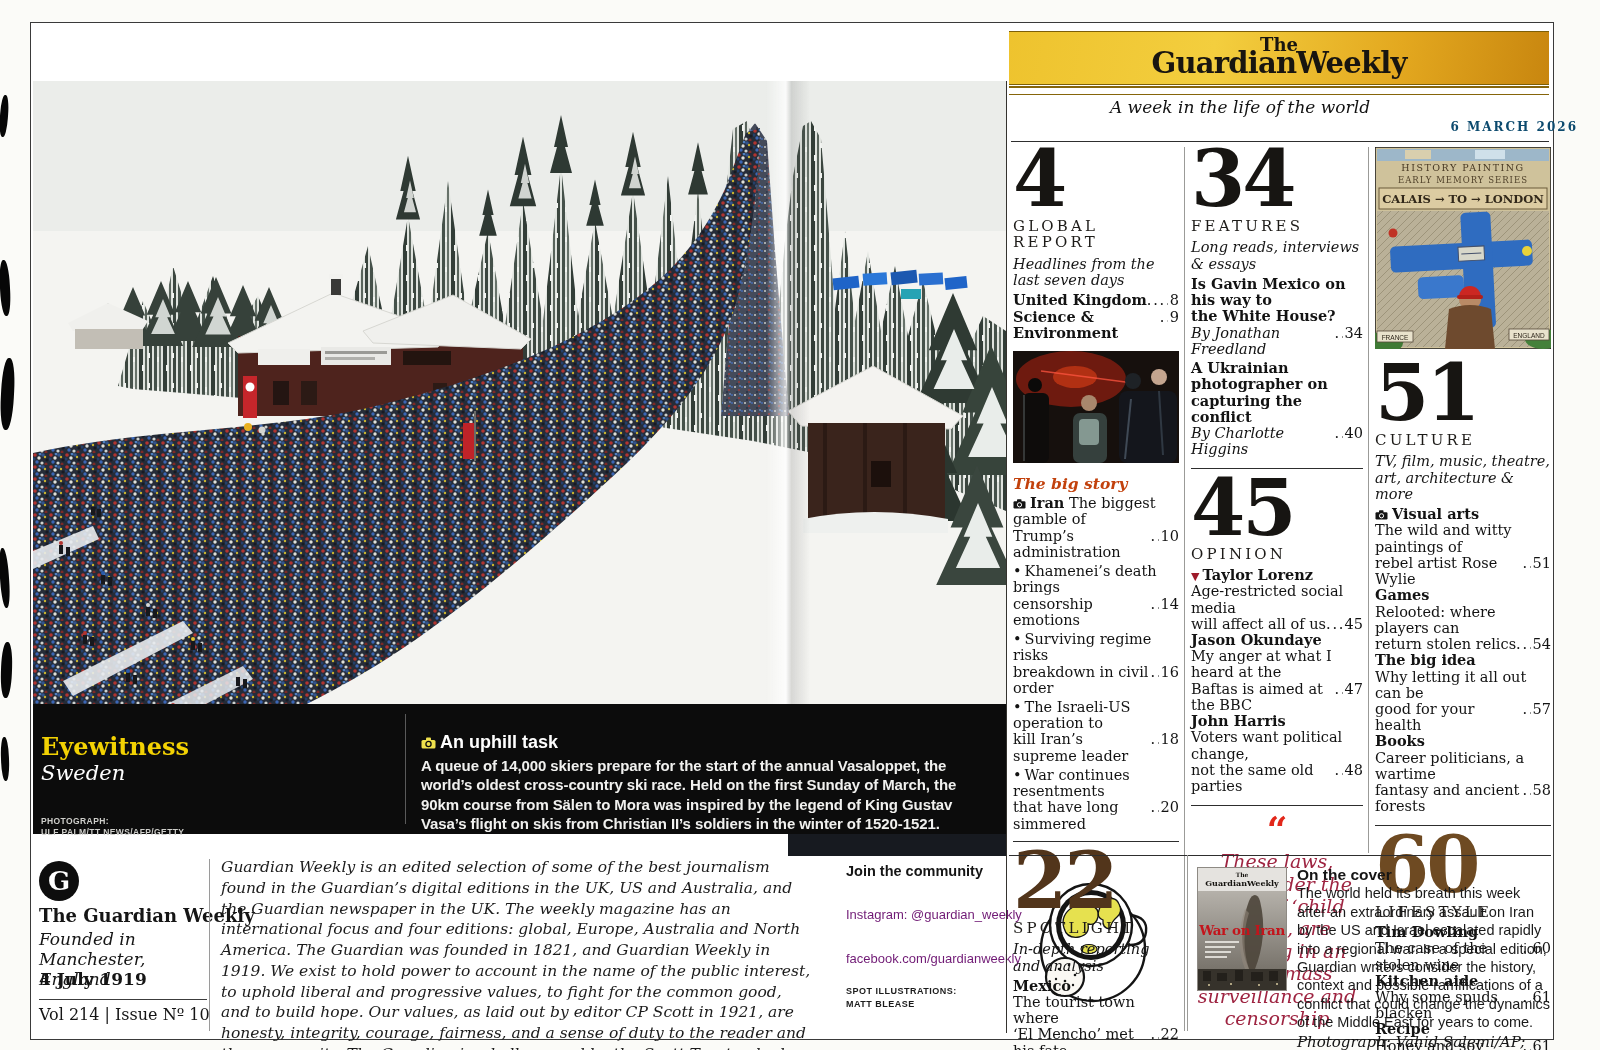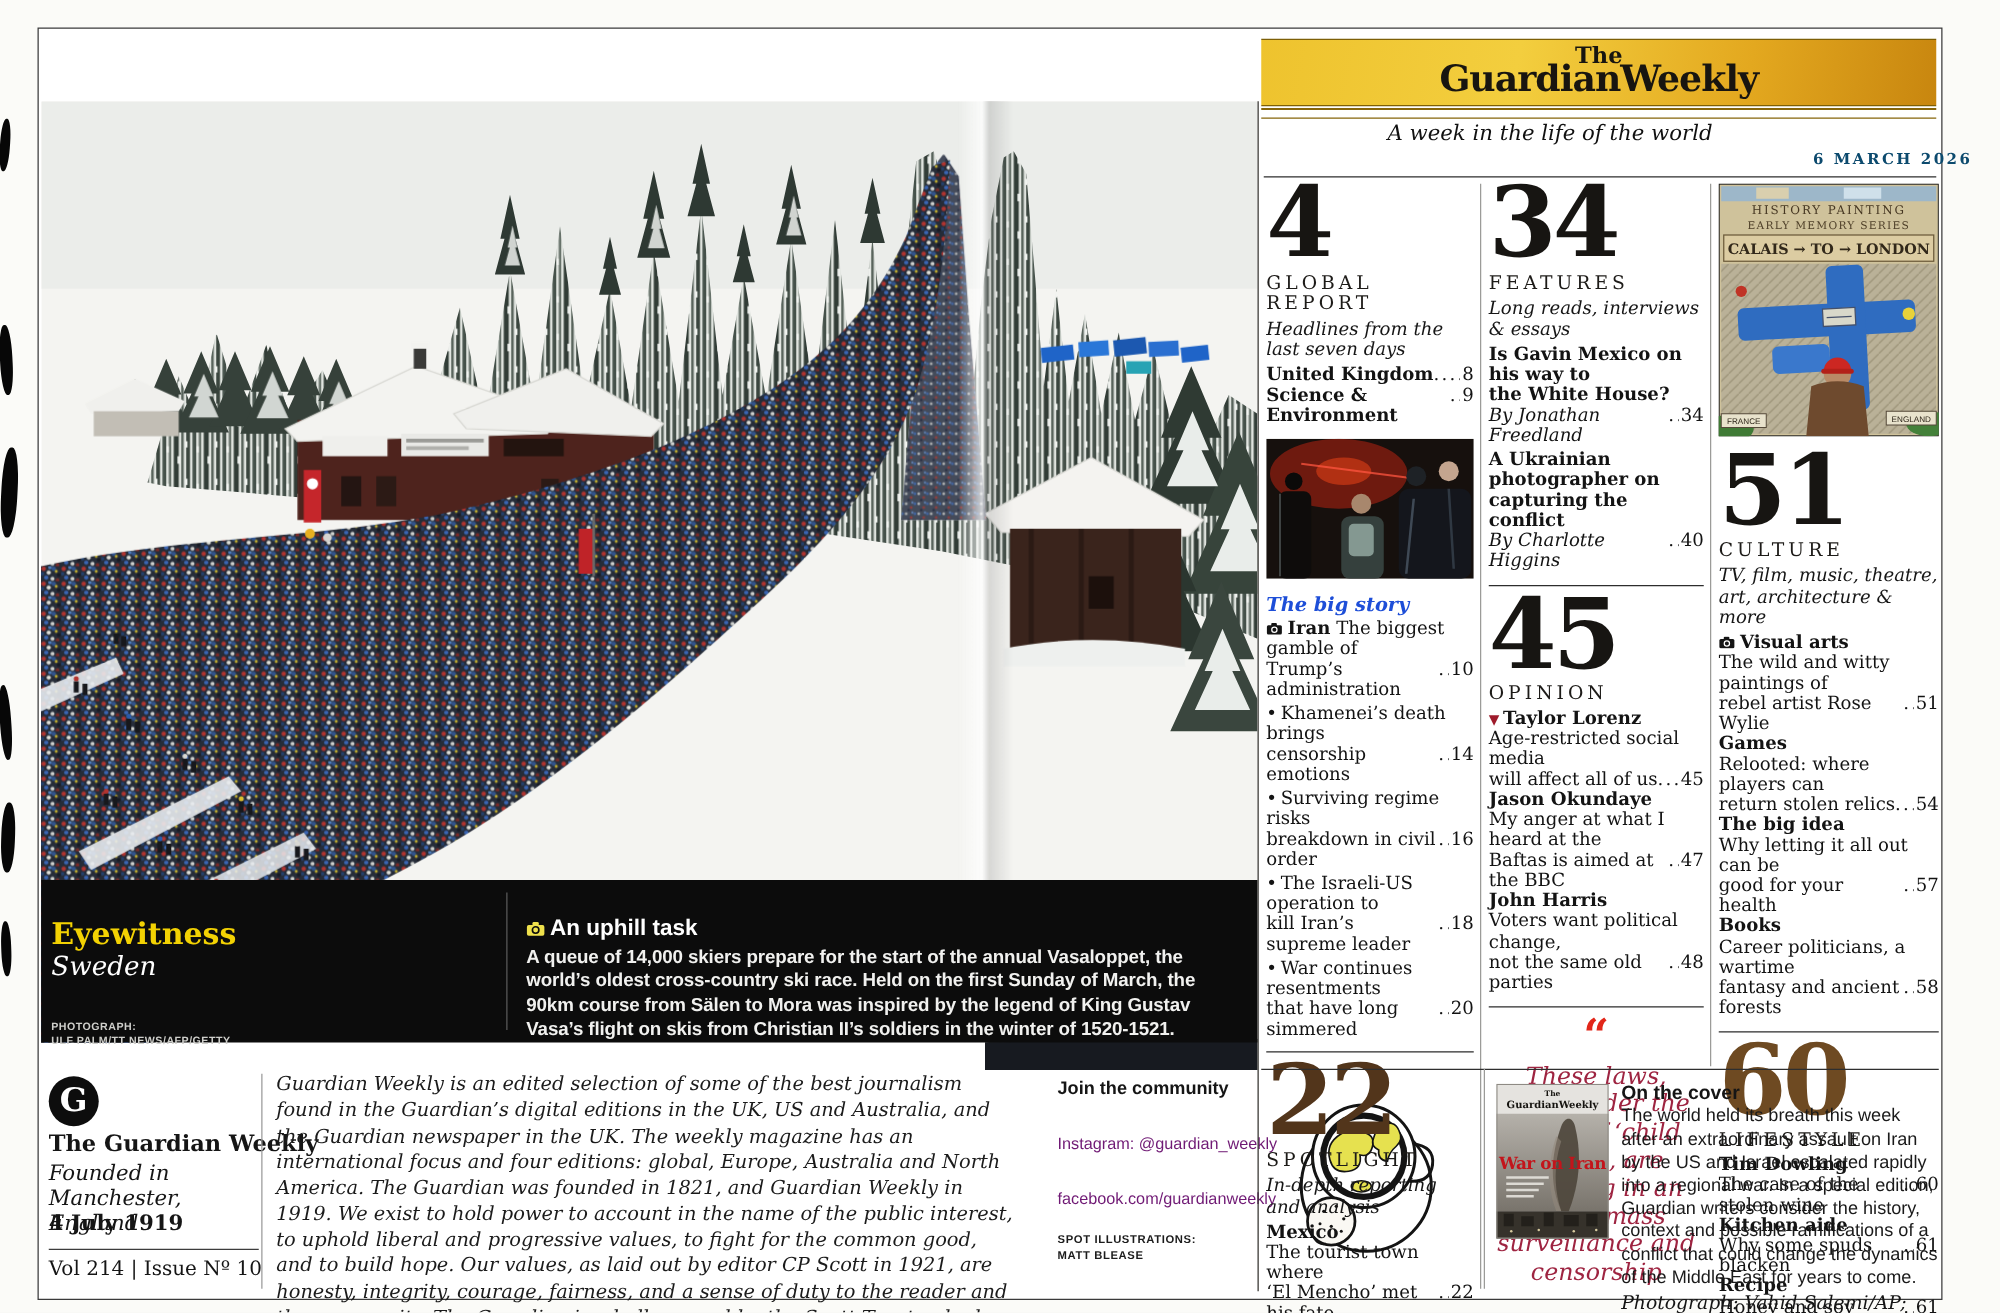--- a/index.html
+++ b/index.html
@@ -70,21 +70,21 @@
   .sec-title{font:15px/1.1 "DejaVu Serif",serif;letter-spacing:3.2px;margin-top:7px;color:#1d1b18;}
   .sec-sub{font:italic 14.5px/1.12 "DejaVu Serif",serif;margin-top:5px;color:#161616;}
   .toc{font:14.5px/1.12 "DejaVu Serif",serif;color:#131313;margin-top:4px;}
   .toc b{font-weight:bold;}
   .ent{margin-bottom:3px;}
   .row{display:flex;align-items:baseline;}
   .lead{flex:1;overflow:hidden;white-space:nowrap;min-width:8px;}
   .lead::after{content:"......................................";letter-spacing:1.8px;}
   .pg{margin-left:2px;}
   .hrule{border-top:1px solid #2d2d2d;}
-  .bs-head{font:bold italic 15.5px/1.1 "DejaVu Serif",serif;color:#1d4ed8;margin:8px 0 3px;}
+  .bs-head{font:bold italic 15.5px/1.1 "DejaVu Serif",serif;color:#c2410c;margin:8px 0 3px;}
   .blt{margin-right:3px;}
   .tri{color:#9e1b2b;font-size:11px;margin-right:3px;}
   .cam{display:inline-block;margin-right:4px;position:relative;top:1px;}
   .quote{text-align:center;font:italic 19px/1.18 "DejaVu Serif",serif;color:#9e2441;padding:0 4px;}
   .qmark{text-align:center;font:bold 36px/0.55 "DejaVu Serif",serif;color:#e2271a;margin-bottom:10px;}
   
   #botrule{position:absolute;left:978px;top:832px;width:542px;height:1px;background:#2e2e2e;}
   #vdiv3{left:1156px;top:832px;height:176px;}
   #coverthumb{position:absolute;left:1166px;top:844px;}
   #oncover{position:absolute;left:1266px;top:842px;width:256px;}

